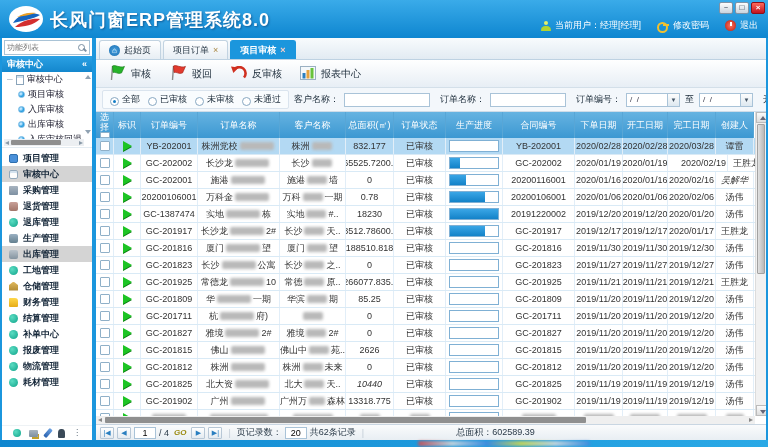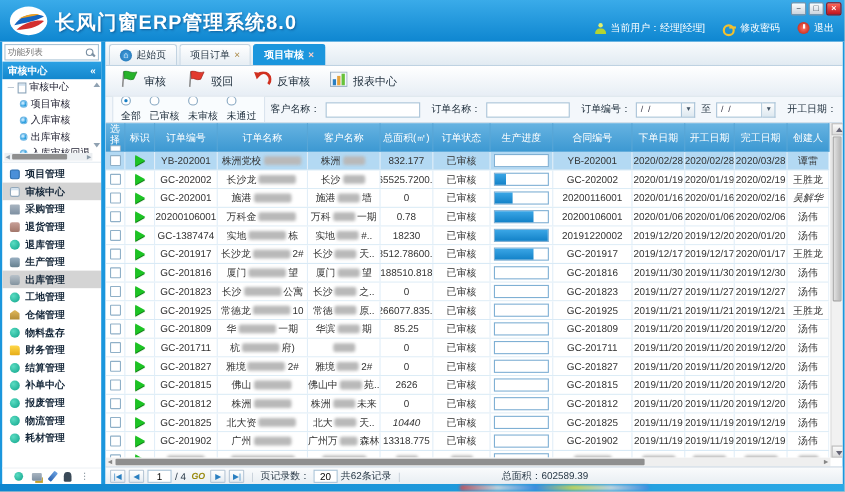--- a/index.html
+++ b/index.html
@@ -91,21 +91,21 @@
 
 .toolbar { position:absolute; left:0; top:22px; right:0; height:28px; display:flex; align-items:center;
   gap:18px; padding-left:12px; background:linear-gradient(#ffffff,#e7eef5); border-bottom:1px solid #d3dfe9; }
 .tbtn { display:flex; align-items:center; gap:5px; font-size:10px; color:#1c2c3a; }
 
 
 .filterbar { position:absolute; left:0; top:50px; right:0; height:24px; display:flex; align-items:center;
   font-size:9px; color:#1c2c3a; background:#f3f7fb; border-bottom:1px solid #cfdce8; padding-left:6px; gap:5px;
   white-space:nowrap; overflow:hidden; }
 .radiogrp { display:flex; align-items:center; gap:8px; border:1px solid #dae4ee; background:#f9fcfe; padding:2px 7px; border-radius:2px; }
-.ritem { display:flex; align-items:flex-start; gap:3px;flex-direction:column; }
+.ritem { display:flex; align-items:flex-end; gap:3px; }
 .radio { width:9px; height:9px; border:1px solid #88a8c2; border-radius:50%; background:#fff; position:relative; display:inline-block; }
 .radio.on::after { content:""; position:absolute; left:2px; top:2px; width:3px; height:3px; border-radius:50%; background:#147ec6; }
 .finput { height:14px; border:1px solid #a9c3d8; background:#fff; font-size:9px; font-family:inherit; padding:0 2px; }
 .dwrap { display:flex; align-items:center; }
 .dinput { width:42px; height:14px; border:1px solid #a9c3d8; background:#fff; font-size:8px; font-family:inherit; padding:0 3px; color:#334; }
 .dbtn { width:12px; height:14px; border:1px solid #a9c3d8; border-left:none; background:linear-gradient(#fdfdfd,#dde8f0);
   font-size:6px; color:#456; text-align:center; line-height:13px; }
 
 
 .ghead { position:absolute; left:0; top:74px; height:26px; display:flex;
@@ -259,24 +259,20 @@
           </div>
           <div class="sb-item">
             <span class="sic sic-dot"></span>
             <span>工地管理</span>
           </div>
           <div class="sb-item">
             <span class="sic sic-house"></span>
             <span>仓储管理</span>
           </div>
           <div class="sb-item">
-            <span class="sic sic-dot"></span>
-            <span>物料盘存</span>
-          </div>
-          <div class="sb-item">
             <span class="sic sic-folder"></span>
             <span>财务管理</span>
           </div>
           <div class="sb-item">
             <span class="sic sic-dot"></span>
             <span>结算管理</span>
           </div>
           <div class="sb-item">
             <span class="sic sic-dot"></span>
             <span>补单中心</span>
@@ -513,21 +509,21 @@
             </div>
             <div class="gc" style="width: 72px;">
               <span>GC-202002</span>
             </div>
             <div class="gc" style="width: 48px;">
               <span>2020/01/19</span>
             </div>
             <div class="gc" style="width: 45px;">
               <span>2020/01/19</span>
             </div>
-            <div class="gc" style="width: 48px;">
+            <div class="gc" style="width: 48px; margin-left: 12px;">
               <span>2020/02/19</span>
             </div>
             <div class="gc" style="width: 38px;">
               <span>王胜龙</span>
             </div>
           </div>
           <div class="grow">
             <div class="gc" style="width: 18px;">
               <span class="cb"></span>
             </div>

